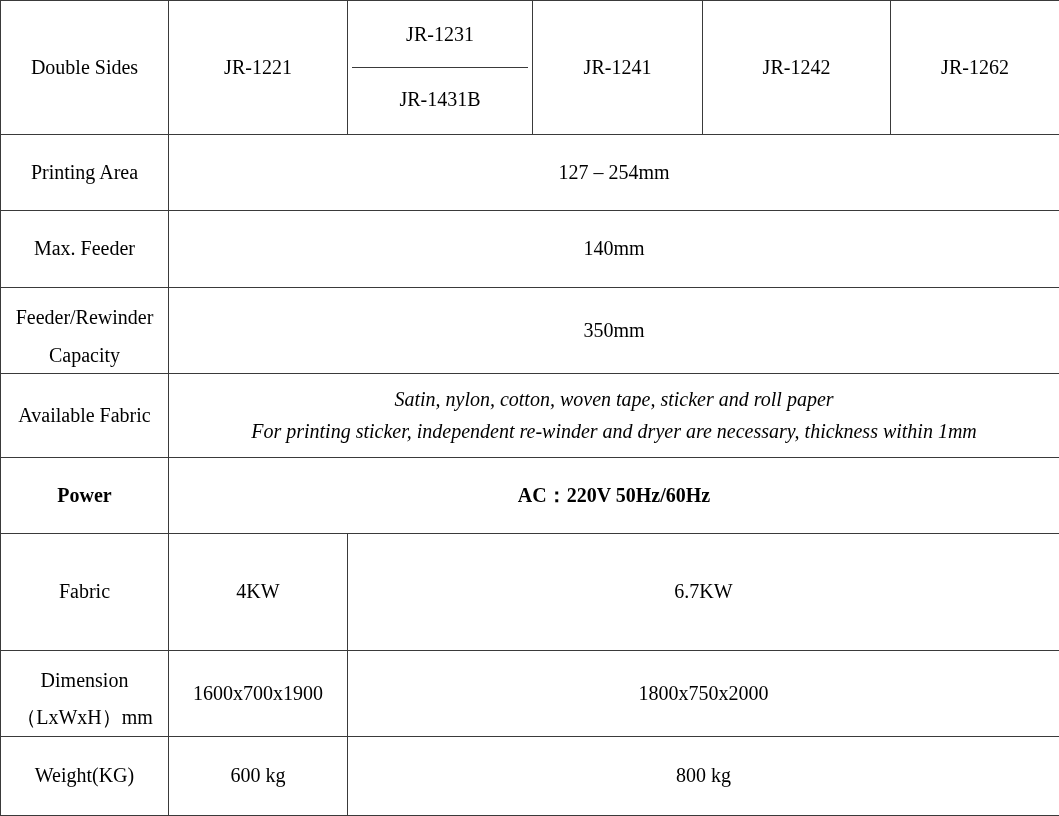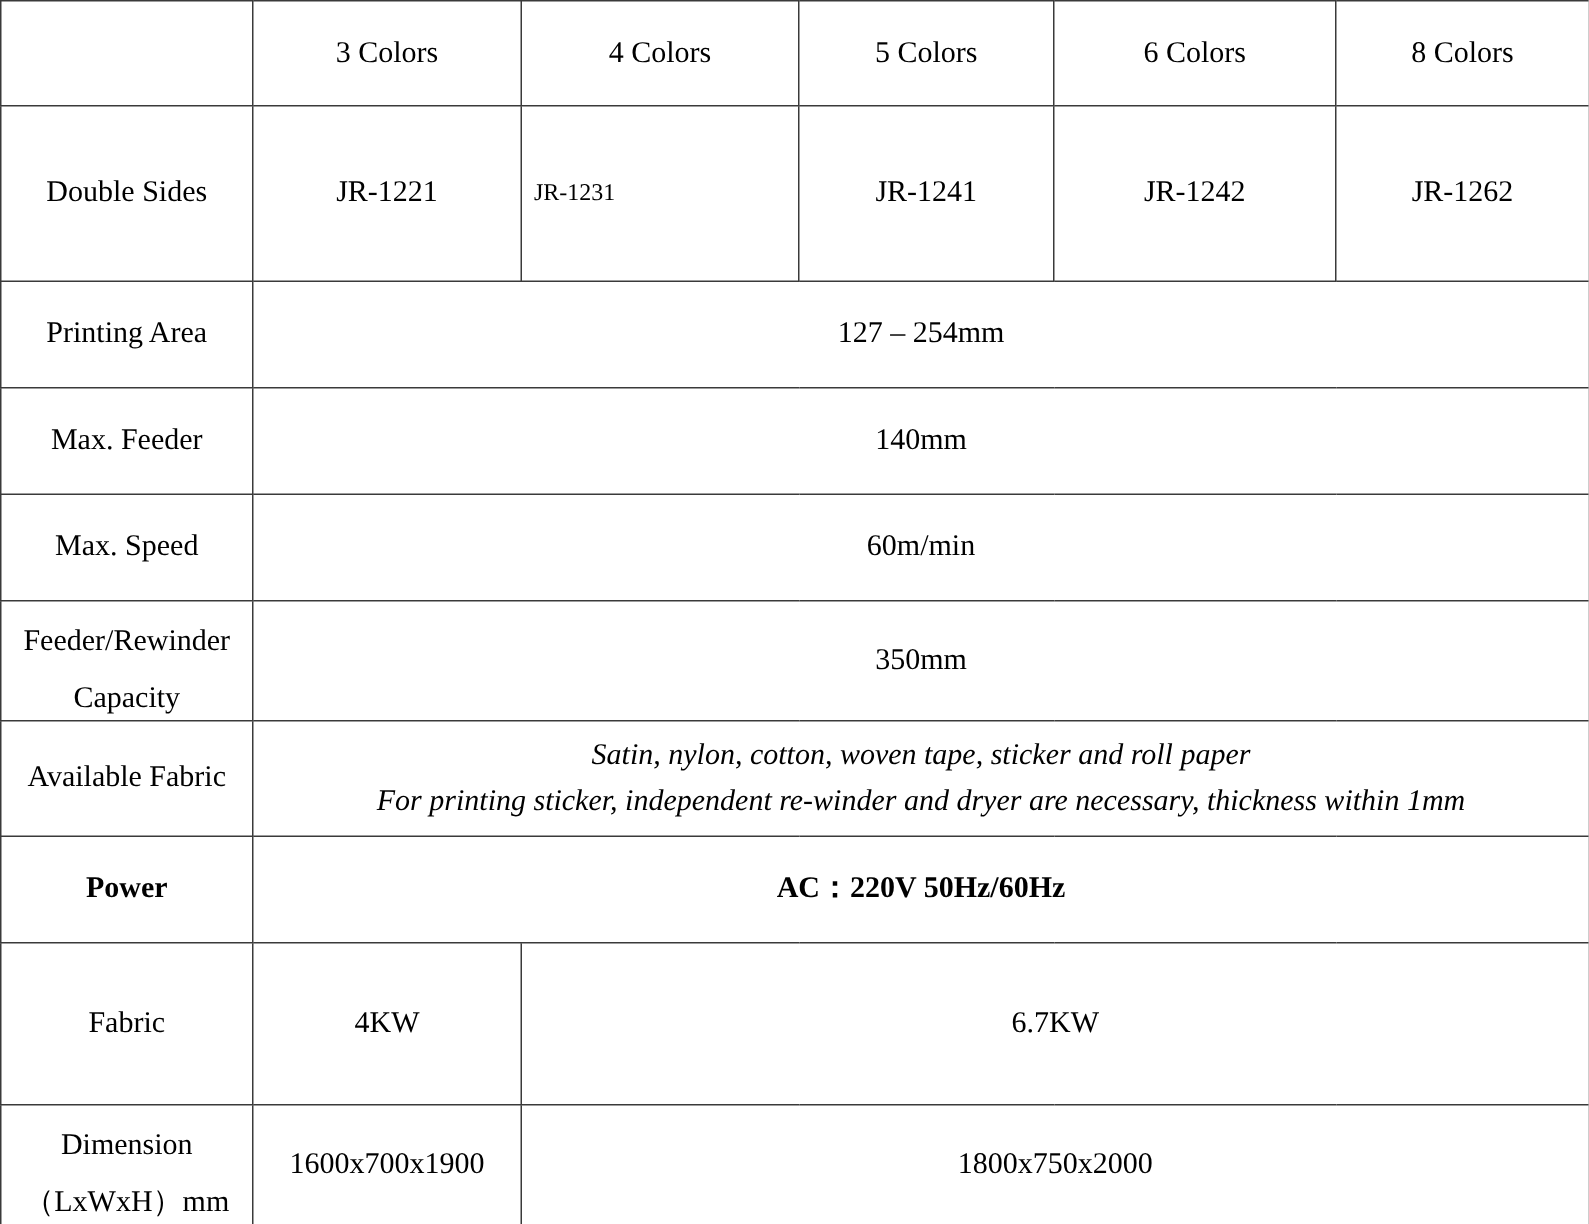--- a/index.html
+++ b/index.html
@@ -56,22 +56,22 @@
   .split-inner {
     width: 100%;
     height: 100%;
     border-collapse: collapse;
     table-layout: fixed;
   }
   .split-inner td {
     border: none;
     border-bottom: 1px solid #3a3a3a;
     height: 55px;
-    font-size: 16px;
-    text-align: left;
+    font-size: 20px;
+    text-align: center;
     vertical-align: middle;
   }
   .split-inner tr:last-child td {
     border-bottom: none;
   }
   .fabric-line {
     display: block;
     white-space: nowrap;
     font-style: italic;
   }
@@ -90,60 +90,51 @@
 <table class="spec-table">
   <colgroup>
     <col class="col-label">
     <col class="col-c3">
     <col class="col-c4">
     <col class="col-c5">
     <col class="col-c6">
     <col class="col-c8">
   </colgroup>
   <tbody>
-    <tr class="row-header">
-      <td class="hdr-blank"></td>
-      <td>3 Colors</td>
-      <td>4 Colors</td>
-      <td>5 Colors</td>
-      <td>6 Colors</td>
-      <td>8 Colors</td>
-    </tr>
 
     <tr class="row-models">
       <td>Double Sides</td>
       <td>JR-1221</td>
       <td class="split-cell">
         <table class="split-inner">
           <tbody>
             <tr>
               <td>JR-1231</td>
+            </tr>
+            <tr>
+              <td>JR-1431B</td>
             </tr>
           </tbody>
         </table>
       </td>
       <td>JR-1241</td>
       <td>JR-1242</td>
       <td>JR-1262</td>
     </tr>
 
     <tr class="row-std">
       <td>Printing Area</td>
       <td colspan="5">127 – 254mm</td>
     </tr>
 
     <tr class="row-std">
       <td>Max. Feeder</td>
       <td colspan="5">140mm</td>
     </tr>
 
-    <tr class="row-std">
-      <td>Max. Speed</td>
-      <td colspan="5">60m/min</td>
-    </tr>
 
     <tr class="row-feeder">
       <td>
         <span class="label-line">Feeder/Rewinder</span>
         <span class="label-line">Capacity</span>
       </td>
       <td colspan="5">350mm</td>
     </tr>
 
     <tr class="row-fabric">

